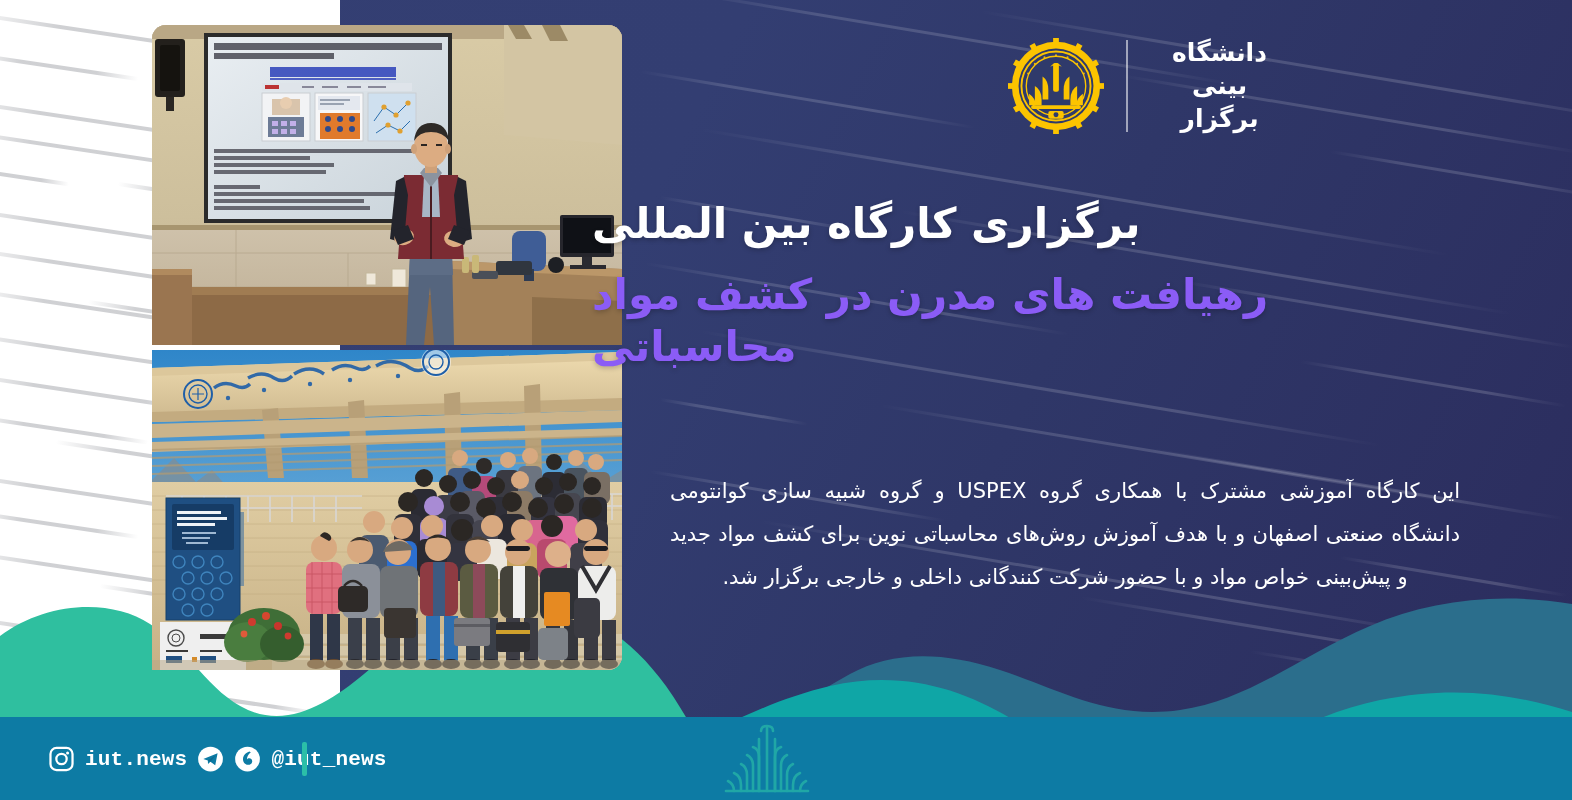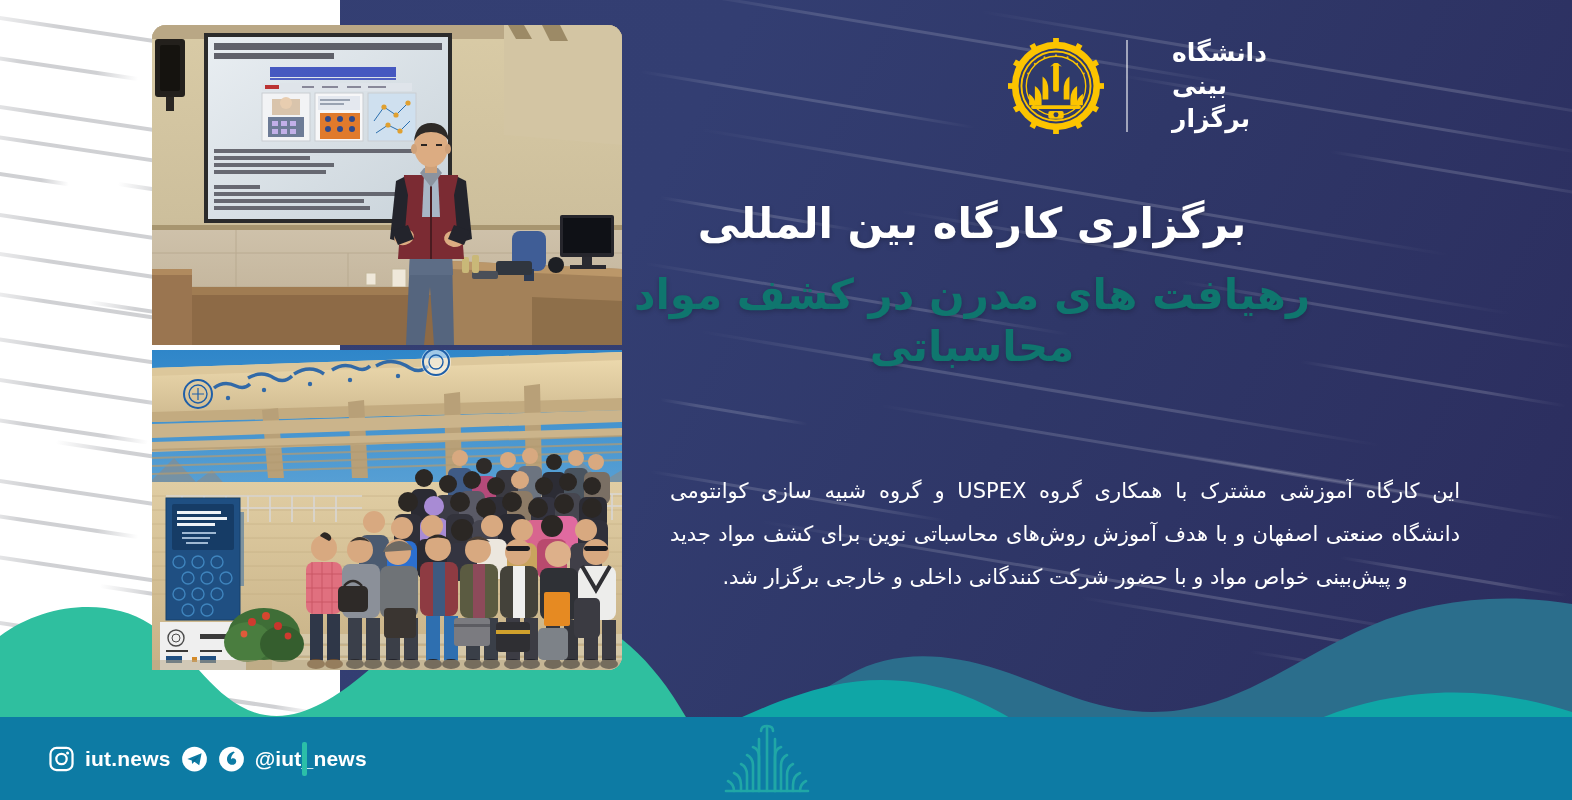--- a/index.html
+++ b/index.html
@@ -55,21 +55,21 @@
     display:flex;align-items:center;
     padding-left:0;
   }
 
   .social-group{
     position:absolute;left:48px;top:50%;transform:translateY(-50%);
     display:flex;align-items:center;gap:10px;direction:ltr;
   }
   .social-group .handle{
     color:#ffffff;font-size:21px;font-weight:700;
-    font-family:Liberation Sans, sans-serif;
+    font-family:Liberation Mono, monospace;
     letter-spacing:.2px;white-space:nowrap;
   }
   .ic{width:27px;height:27px;display:block;flex:none;}
 
   .footer-divider{
     position:absolute;left:302px;top:50%;transform:translateY(-50%);
     width:5px;height:34px;background:#2bbfa8;border-radius:2px;
   }
   .footer-org{
     position:absolute;left:322px;top:50%;transform:translateY(-50%);
@@ -89,40 +89,40 @@
   .photo-1{left:152px;top:25px;width:470px;height:320px;border-radius:14px 14px 0 0;}
   .photo-2{left:152px;top:350px;width:470px;height:320px;border-radius:0 0 14px 0;}
   .photo svg{display:block;width:100%;height:100%;}
 
   
   .brand{
     position:absolute;right:305px;top:36px;
     display:flex;align-items:center;gap:0px;direction:rtl;
   }
   .brand-text{
-    color:#ffffff;text-align:left;line-height:1.32;
+    color:#ffffff;text-align:center;line-height:1.32;
     font-size:25px;font-weight:700;letter-spacing:1px;
     padding-left:22px;
     margin-left:22px;
   }
   .brand-text span{display:block;}
   .brand-rule{width:2px;height:92px;background:rgba(255,255,255,.55);}
   .brand-seal{width:96px;height:96px;margin-right:22px;}
 
   
   .titles{
     position:absolute;right:220px;top:198px;width:760px;
-    text-align:center;direction:rtl;
+    text-align:left;direction:rtl;
   }
   .title-1{
     color:#ffffff;font-size:42px;font-weight:700;line-height:1.25;
     letter-spacing:.5px;text-shadow:0 2px 5px rgba(0,0,0,.22);
   }
   .title-2{
-    color:#0f766e;font-size:42px;font-weight:700;line-height:1.25;
+    color:#8b5cf6;font-size:42px;font-weight:700;line-height:1.25;
     margin-top:18px;letter-spacing:.5px;text-shadow:0 2px 5px rgba(0,0,0,.22);
   }
 
   
   .body-copy{
     position:absolute;right:112px;top:470px;width:790px;
     direction:rtl;text-align:justify;text-align-last:center;
     color:#ffffff;font-size:21px;line-height:2.05;font-weight:400;
   }
   .body-copy p{margin:0;}

